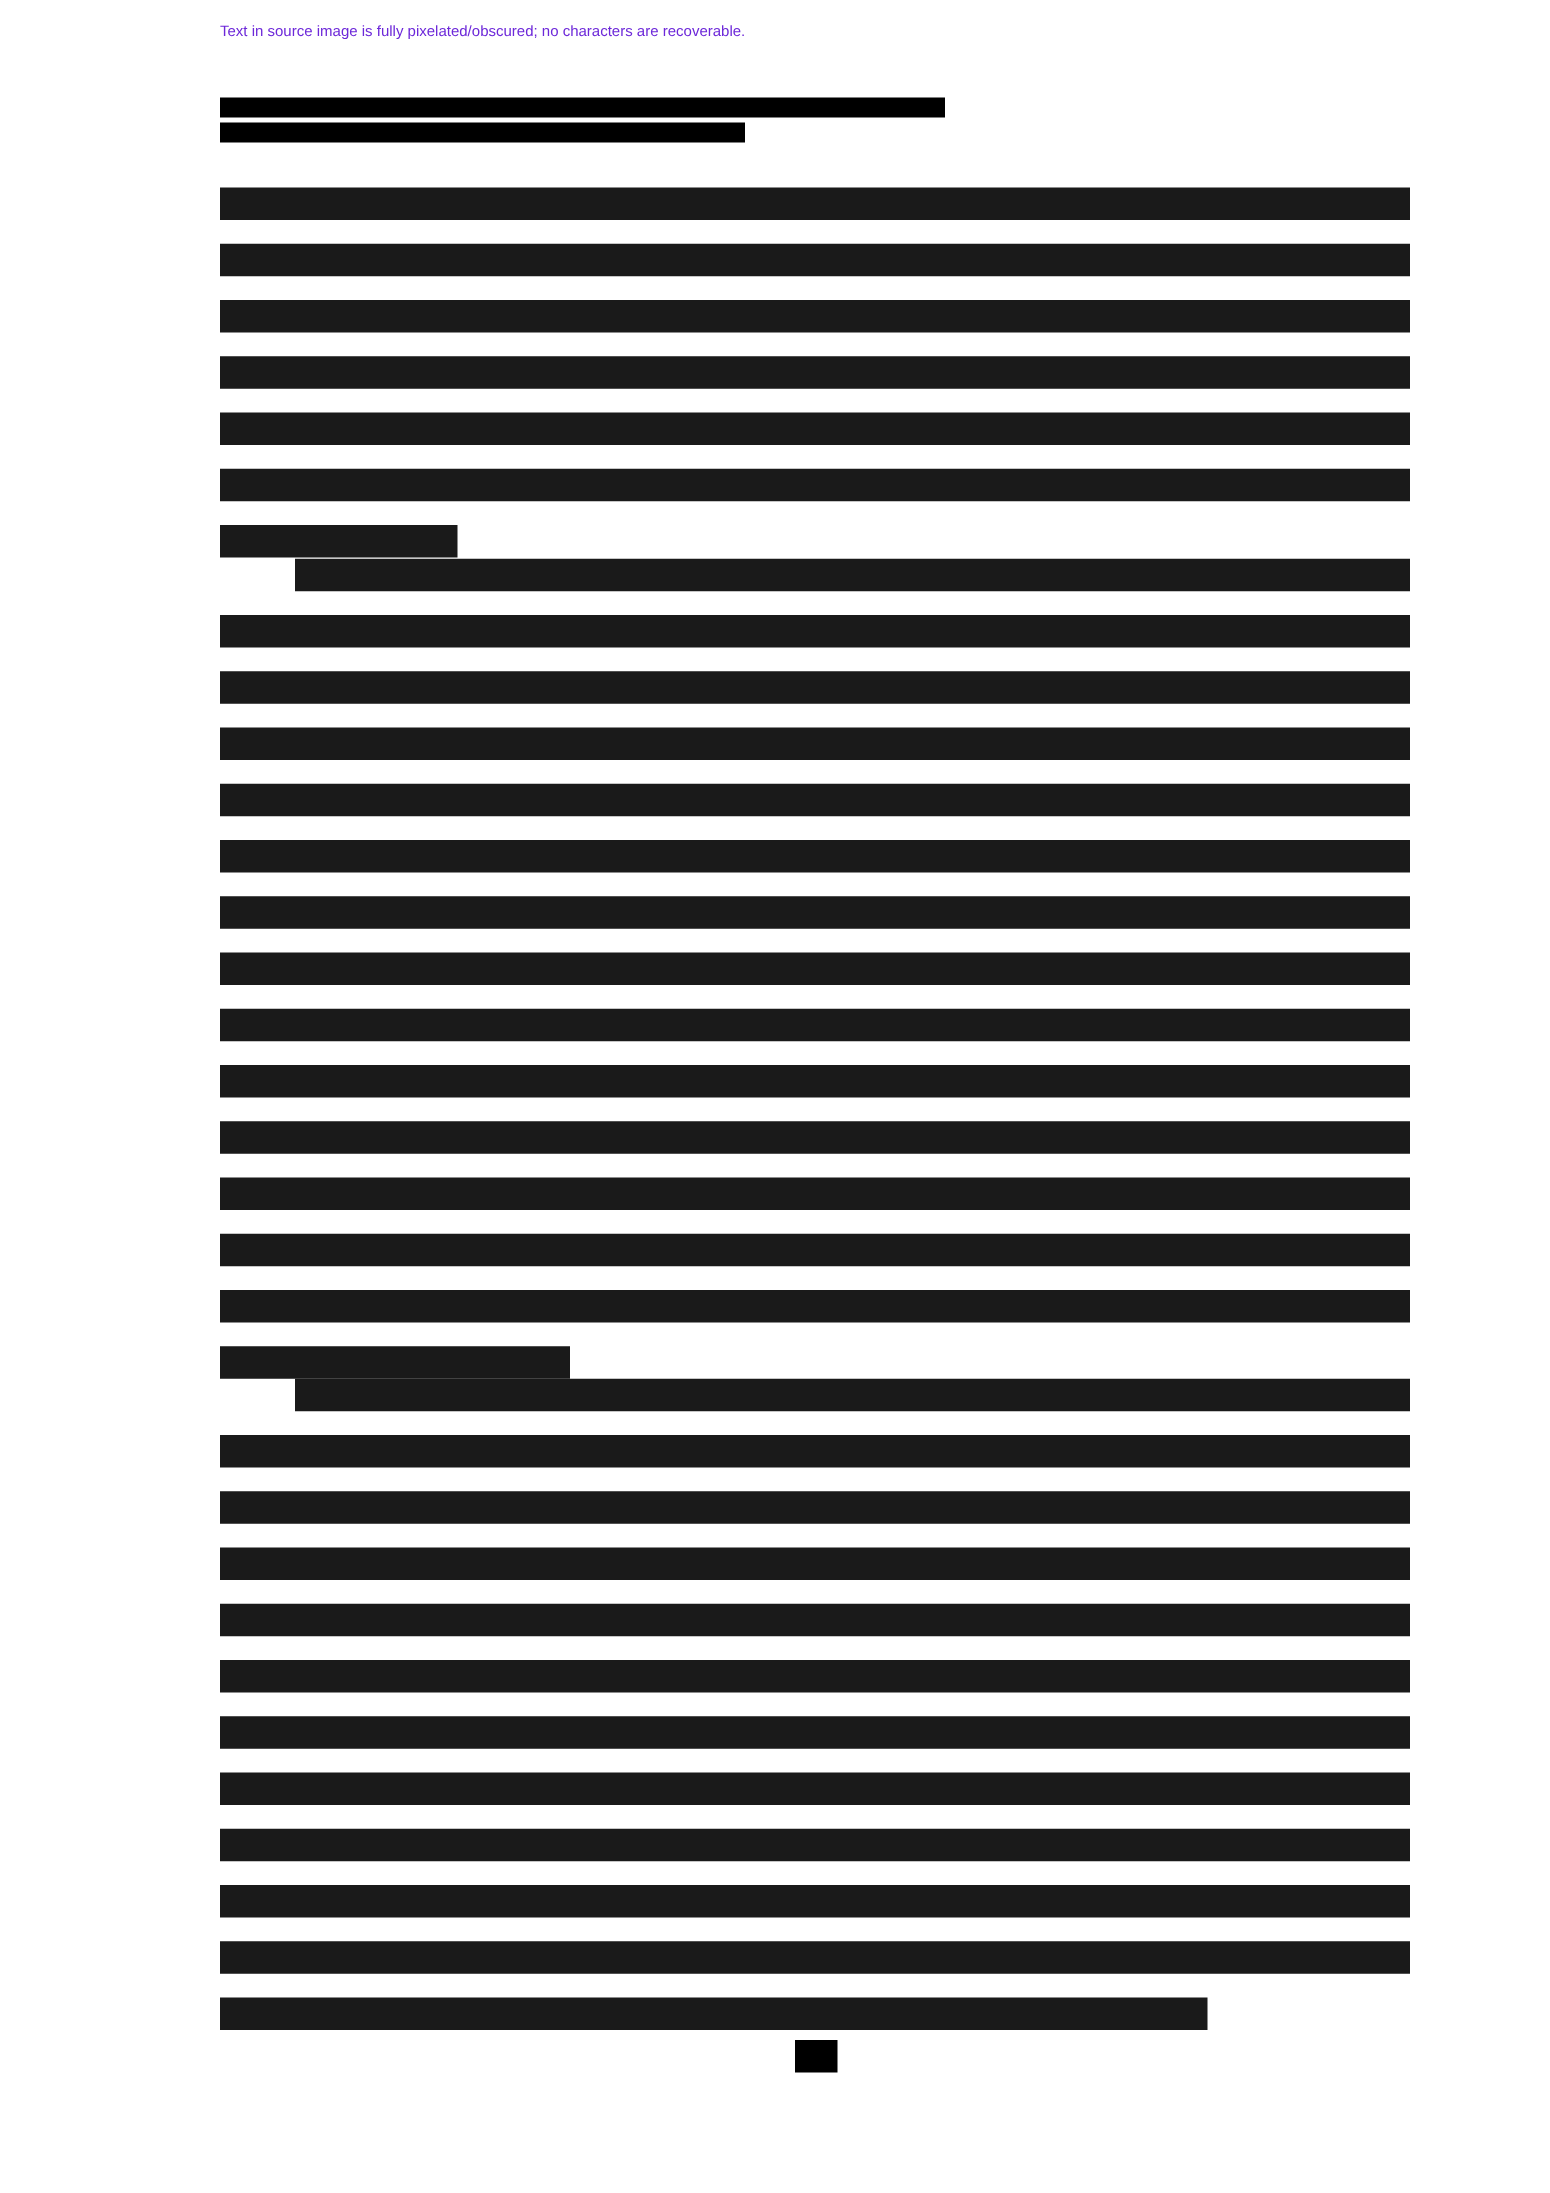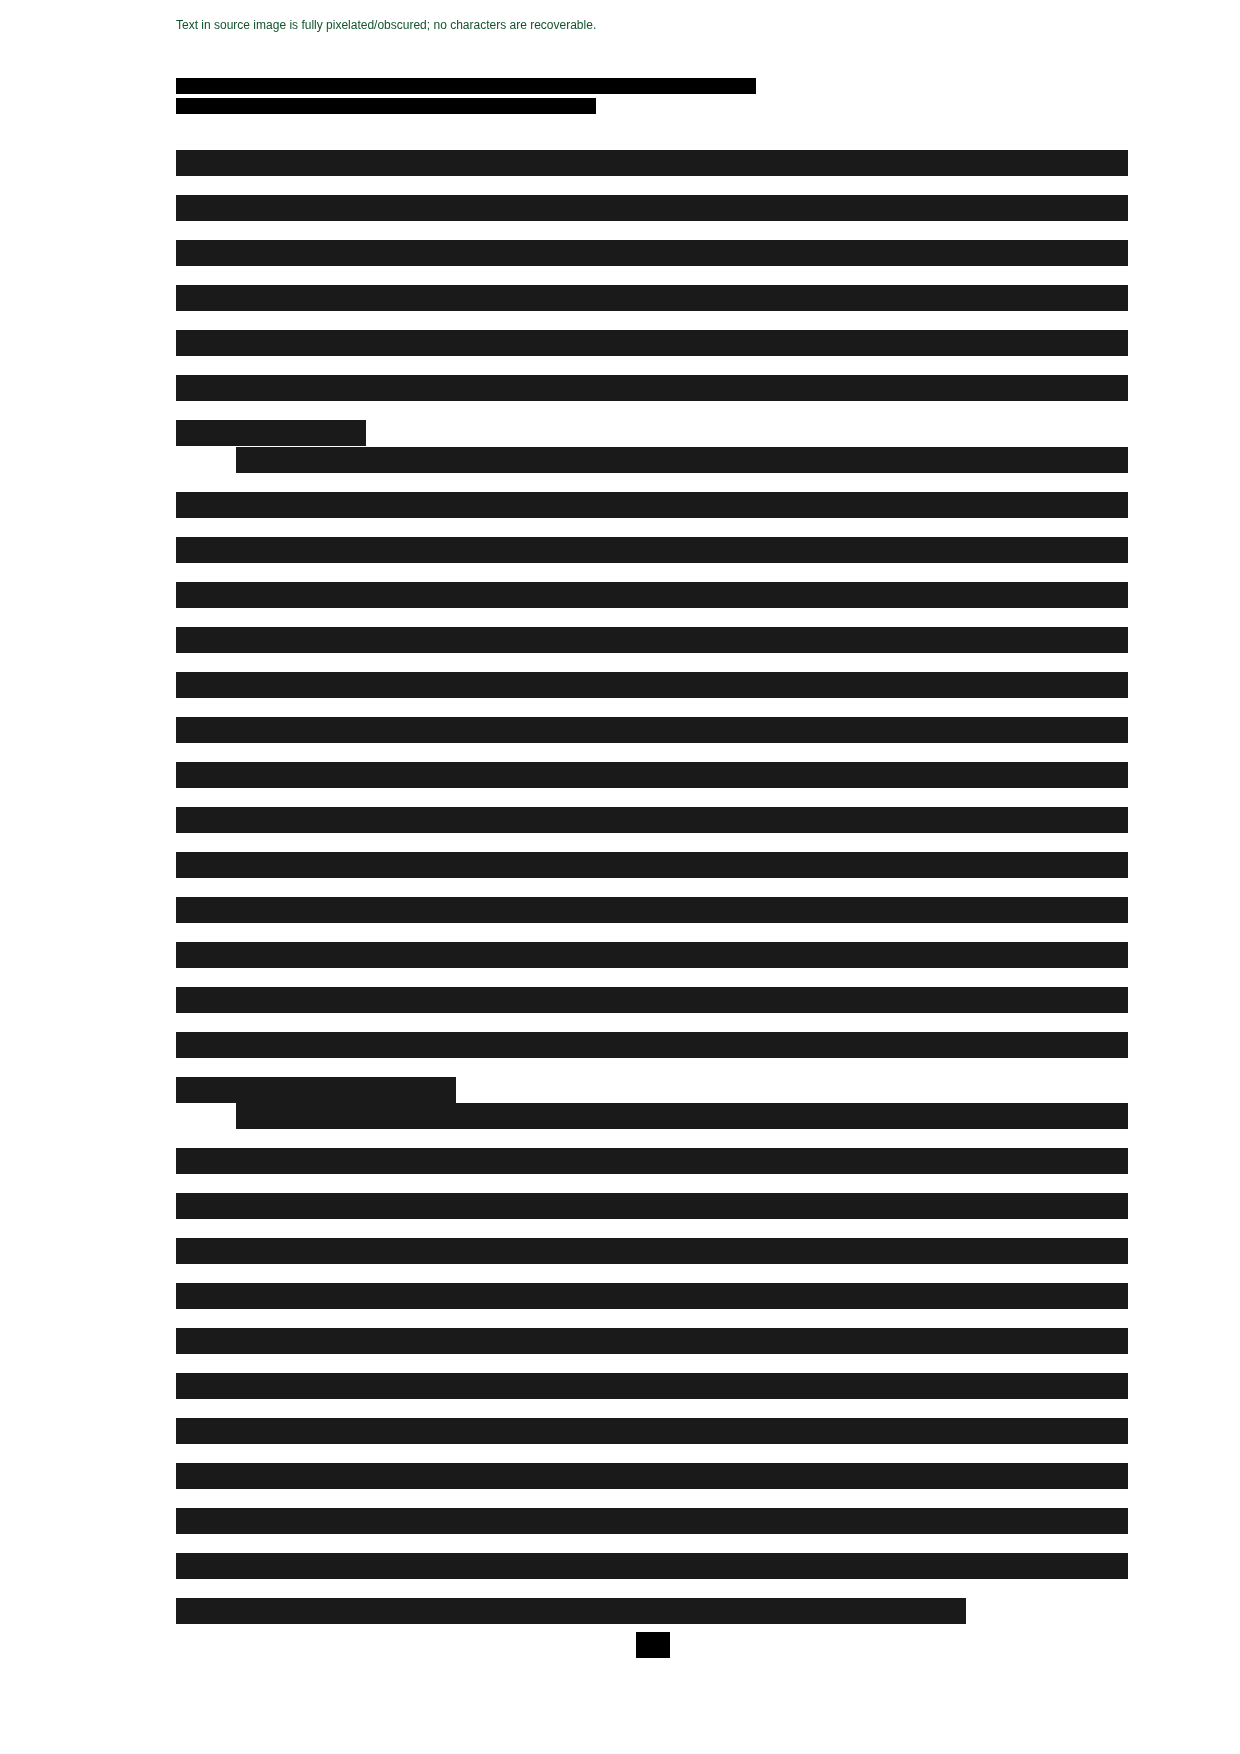--- a/index.html
+++ b/index.html
@@ -1,19 +1,19 @@
 <!DOCTYPE html>
 <html><head>
   <meta charset="utf-8">
   <style>
     html, body { margin: 0; padding: 0; background: #ffffff; }
     body { width: 1240px; height: 1754px; position: relative; overflow: hidden;
            font-family: "Liberation Serif", serif; }
     .page { position: absolute; left: 0; top: 0; width: 1240px; height: 1754px; background: #fff; }
-    .notice { position: absolute; left: 176px; top: 18px; font: 12px "Liberation Sans", sans-serif; color: #14532d; }
+    .notice { position: absolute; left: 176px; top: 18px; font: 12px "Liberation Sans", sans-serif; color: #6d28d9; }
     .block { position: absolute; left: 176px; width: 952px; }
     .line { height: 26px; background: #1a1a1a; margin-bottom: 19px; }
     .heading .line { height: 16px; margin-bottom: 4px; background: #000; }
     .pagenum { position: absolute; left: 636px; top: 1632px; width: 34px; height: 26px; background: #000; }
   </style>
 </head>
 <body>
 
 <div class="page">
   <div class="notice">Text in source image is fully pixelated/obscured; no characters are recoverable.</div>

